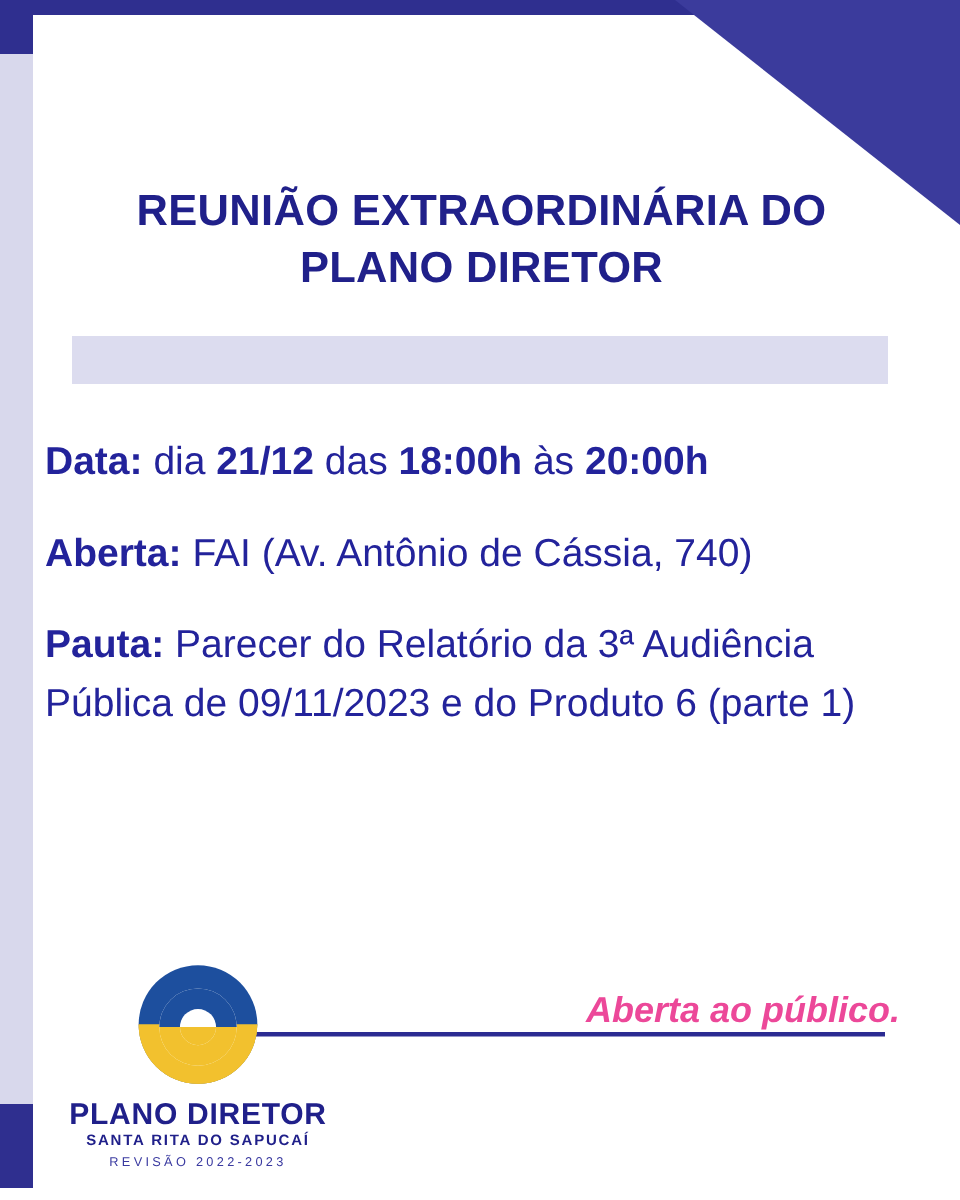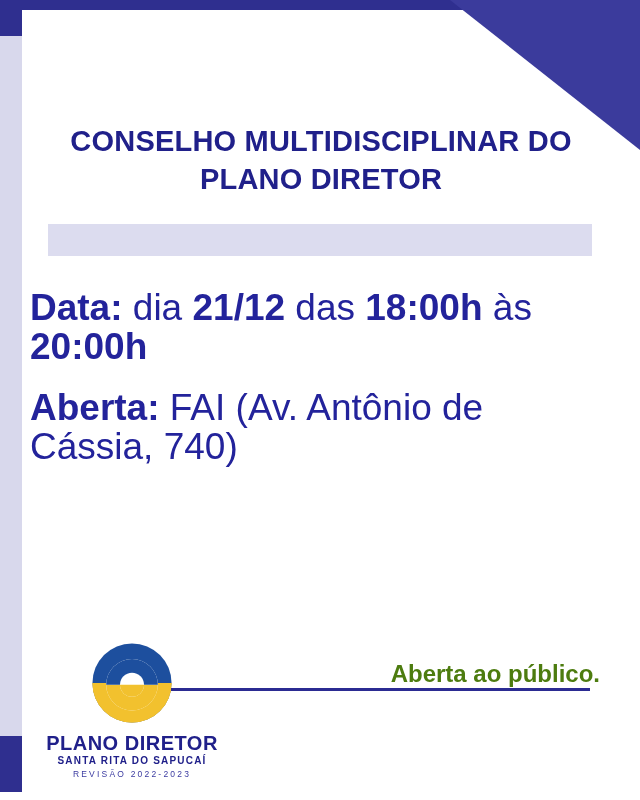--- a/index.html
+++ b/index.html
@@ -107,21 +107,21 @@
 
   
   .body-wrap {
     position: absolute;
     left: 30px;
     top: 288px;
     width: 580px;
   }
   .para {
     color: #23239b;
-    font-size: 37px;
+    font-size: 26px;
     line-height: 39px;
     margin: 0 0 22px 0;
     font-family: "Liberation Sans", sans-serif;
   }
   .para b {
     font-weight: bold;
   }
   .para .lead {
     font-weight: bold;
   }
@@ -134,21 +134,22 @@
     width: 444px;
     height: 3px;
     background: #2b2b92;
   }
   .footer-note {
     position: absolute;
     right: 40px;
     top: 660px;
     font-size: 24px;
     font-weight: bold;
-    color: #4d7c0f;
+    color: #ec4899;
+    font-style: italic;
   }
 
   
   .logo {
     position: absolute;
     left: 32px;
     top: 640px;
     width: 200px;
     text-align: center;
   }
@@ -187,41 +188,45 @@
 
   <div class="bar-top-a"></div>
   <div class="bar-top-b"></div>
   <div class="wedge-top"></div>
   <div class="strip-left"></div>
   <div class="block-bottom-left"></div>
 
   <div class="title-band"></div>
 
   <div class="title-wrap">
-    <span class="title-line">CONSELHO MULTIDISCIPLINAR DO</span>
+    <span class="title-line">REUNIÃO EXTRAORDINÁRIA DO</span>
     <span class="title-line">PLANO DIRETOR</span>
   </div>
 
   <div class="body-wrap">
 
     <p class="para">
       <b class="lead">Data:</b>
       <span>dia</span>
       <b>21/12</b>
       <span>das</span>
       <b>18:00h</b>
       <span>às</span>
       <b>20:00h</b>
     </p>
 
     <p class="para">
       <b class="lead">Aberta:</b>
       <span>FAI (Av. Antônio de Cássia, 740)</span>
     </p>
 
+    <p class="para">
+      <b class="lead">Pauta:</b>
+      <span>Parecer do Relatório da 3ª Audiência Pública de 09/11/2023 e do Produto 6 (parte 1)</span>
+    </p>
 
   </div>
 
   <div class="footer-rule"></div>
   <div class="footer-note">Aberta ao público.</div>
 
   <div class="logo">
     <div class="logo-mark">
       <svg viewBox="0 0 100 100" width="86" height="86" aria-hidden="true">
         <path d="M50 4 A46 46 0 0 1 50 96 A46 46 0 0 1 50 4 Z" fill="#1d4f9e"></path>

